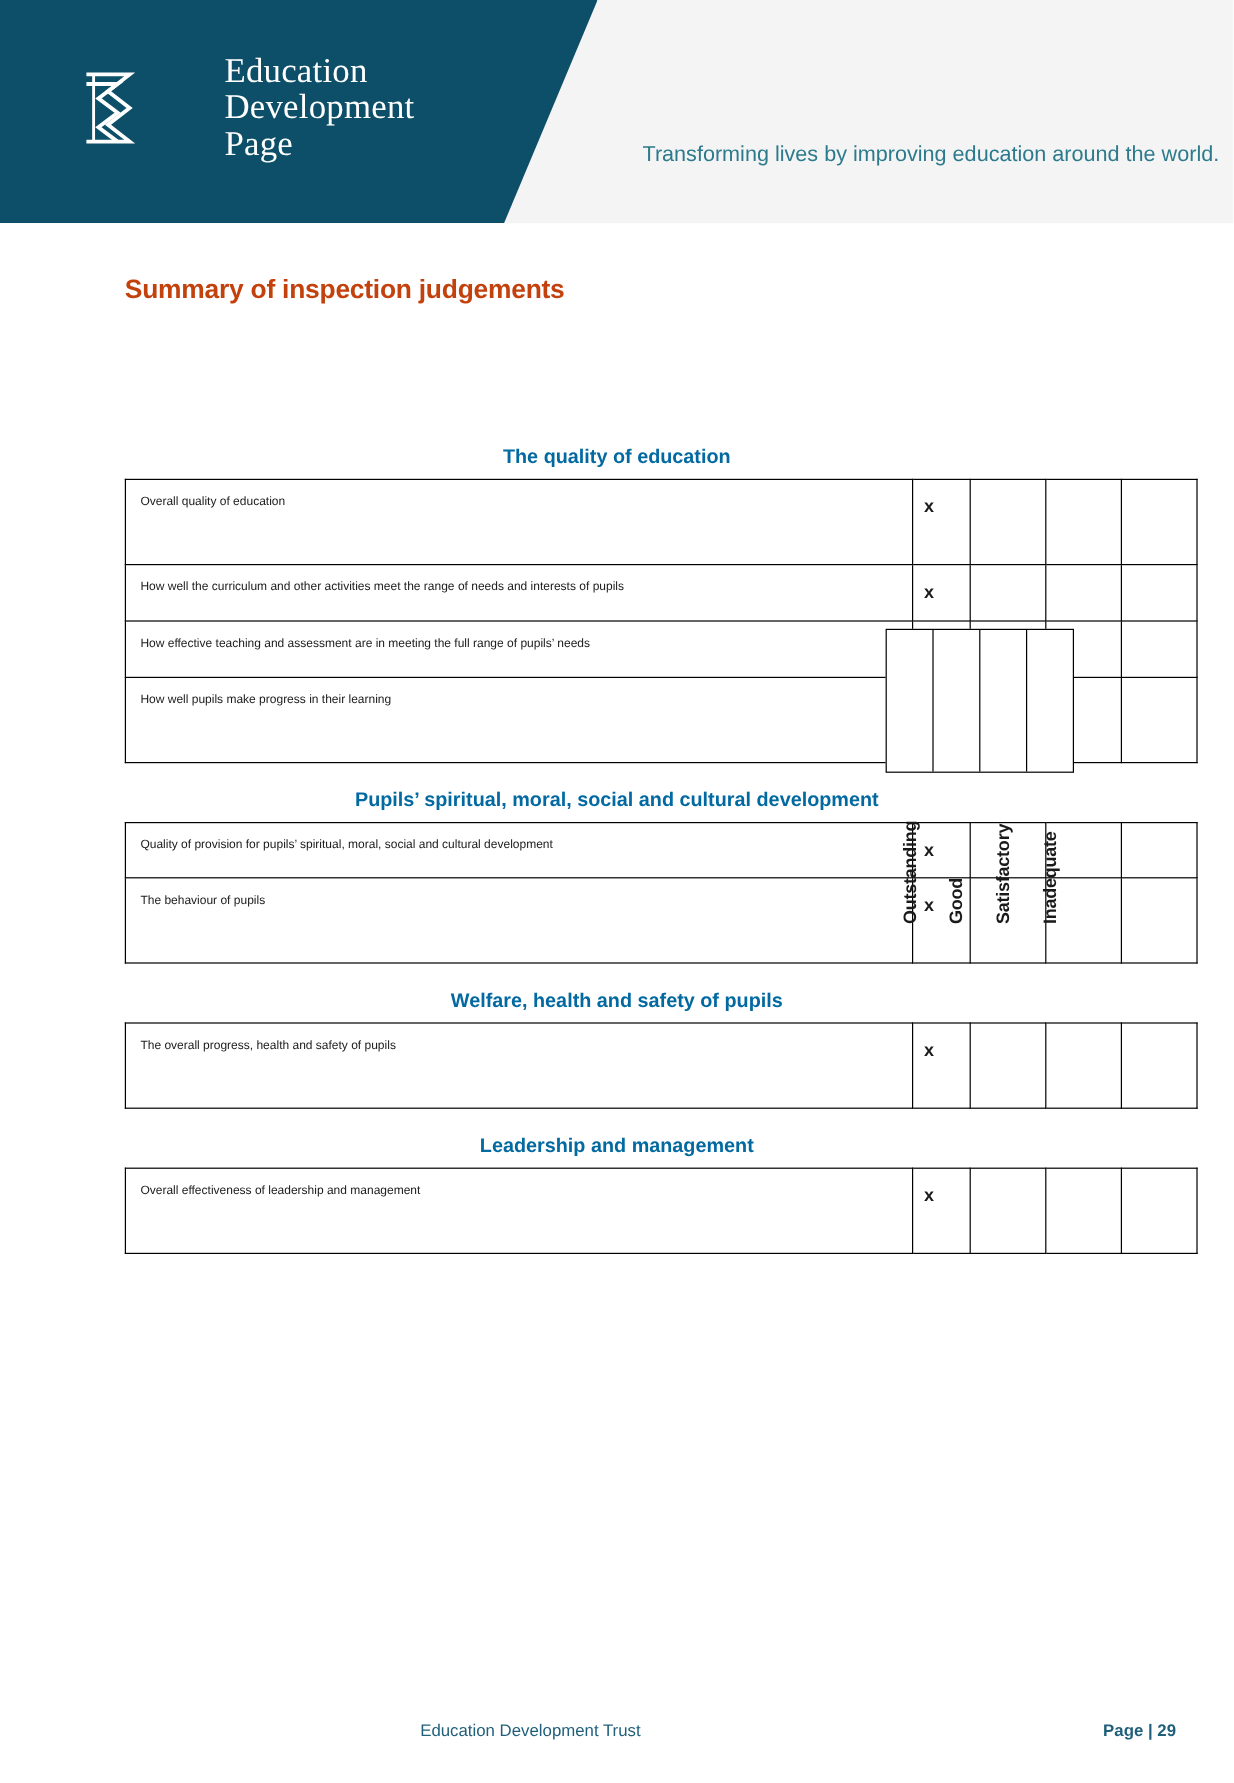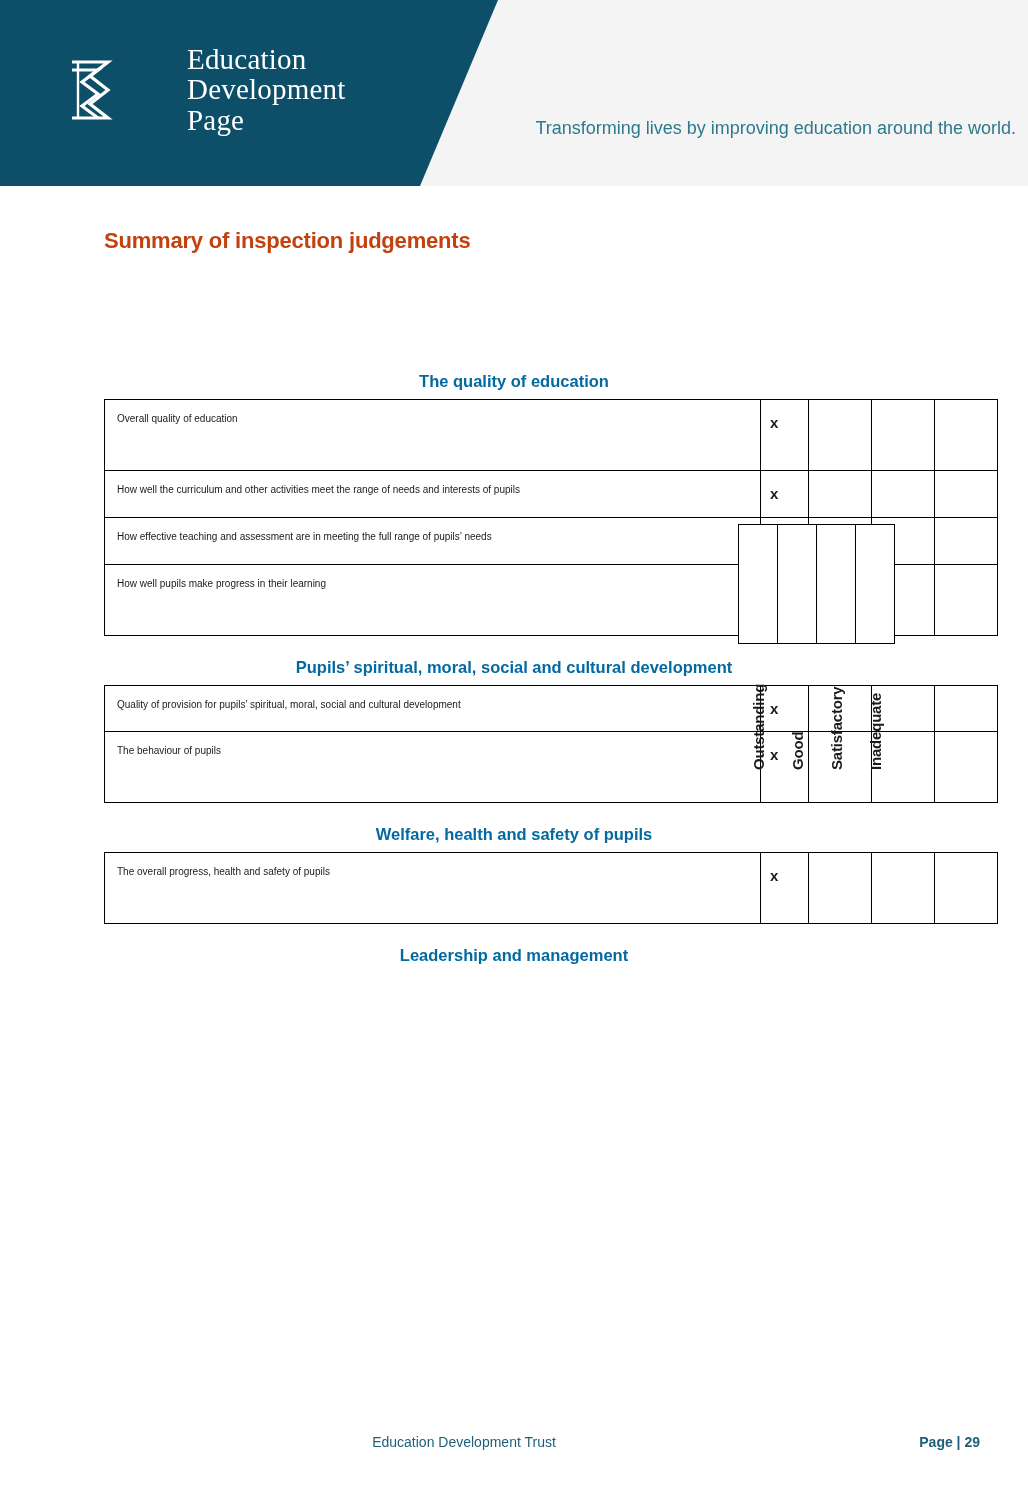--- a/index.html
+++ b/index.html
@@ -173,21 +173,20 @@
     bottom: 52px;
     width: 1028px;
   }
   .footer-center {
     position: absolute;
     left: 0;
     width: 884px;
     text-align: center;
     font-size: 14px;
     color: #1f5f7a;
-    padding-left: 22px;
   }
   .footer-right {
     position: absolute;
     right: 48px;
     top: 0;
     font-size: 14px;
     font-weight: bold;
     color: #1f5f7a;
   }
 </style>
@@ -296,18 +295,29 @@
       <td class="desc">The overall progress, health and safety of pupils</td>
       <td class="mark">x</td>
       <td class="blank"></td>
       <td class="blank"></td>
       <td class="blank"></td>
     </tr>
   </tbody>
     </table>
 
   <div class="section-label">Leadership and management</div>
+  <table class="jtable">
+    <tbody>
+        <tr class="tall">
+      <td class="desc">Overall effectiveness of leadership and management</td>
+      <td class="mark">x</td>
+      <td class="blank"></td>
+      <td class="blank"></td>
+      <td class="blank"></td>
+    </tr>
+  </tbody>
+    </table>
 </div>
 
 <div class="footer">
   <div class="footer-center">Education Development Trust</div>
   <div class="footer-right">Page | 29</div>
 </div>
 
 </body></html>

